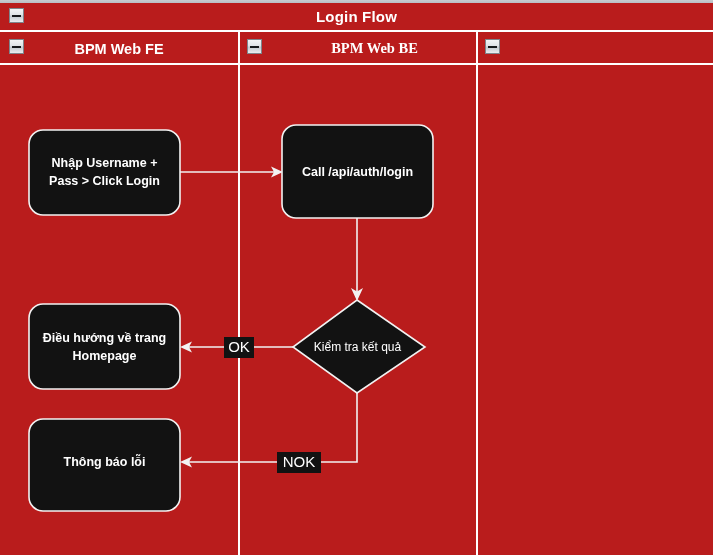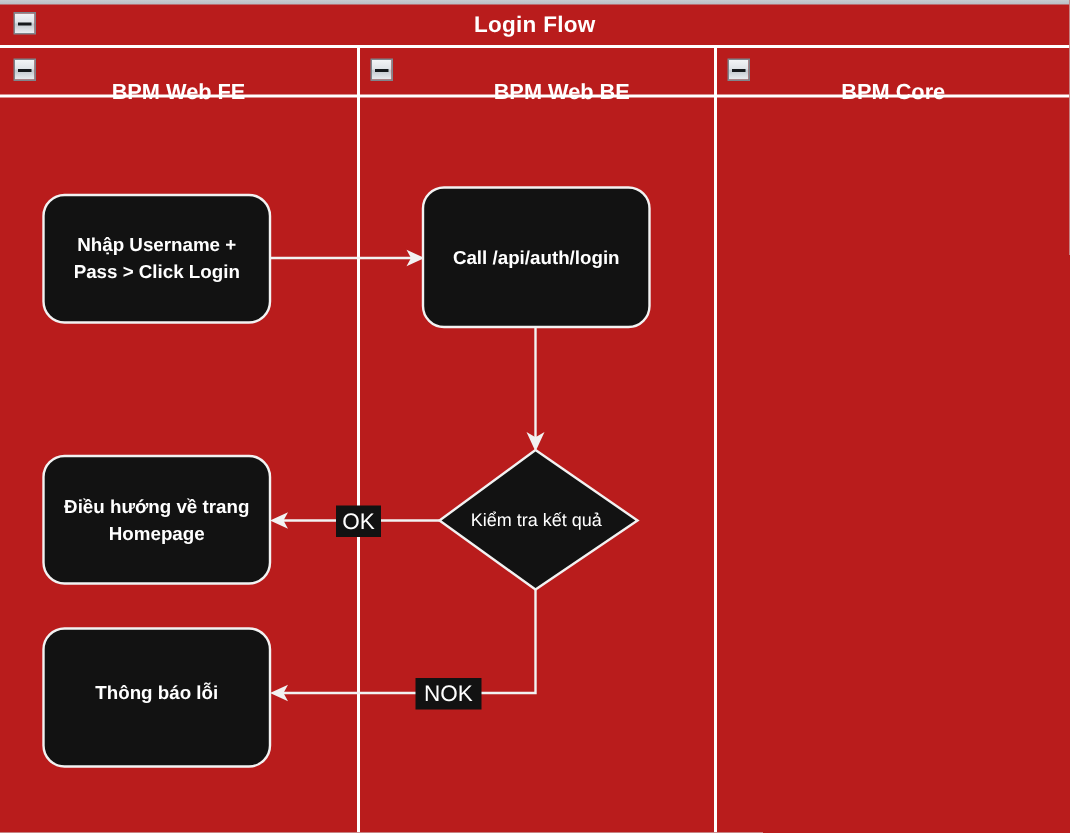--- a/index.html
+++ b/index.html
@@ -64,21 +64,21 @@
   .collapse-box .minus {
     display: block;
     width: 9px;
     height: 2px;
     background: #15181b;
   }
 
   
   .lane-header {
     position: absolute;
-    top: 45px;
+    top: 32px;
     height: 33px;
     display: flex;
     align-items: center;
     justify-content: center;
     color: #ffffff;
     font-size: 14.5px;
     font-weight: bold;
   }
   .lane-divider {
     position: absolute;
@@ -146,26 +146,25 @@
   <div class="hline top-sep"></div>
 
   <div class="collapse-box" style="left:9px; top:39px;">
     <span class="minus"></span>
   </div>
   <div class="lane-header" style="left:0px; width:238px;">BPM Web FE</div>
 
   <div class="collapse-box" style="left:247px; top:39px;">
     <span class="minus"></span>
   </div>
-  <div class="lane-header" style="left:240px; width:269px;">BPM Web BE</div>
+  <div class="lane-header" style="left:240px; width:269px;font-family:Liberation Serif, serif;">BPM Web BE</div>
 
   <div class="collapse-box" style="left:485px; top:39px;">
     <span class="minus"></span>
   </div>
-  <div class="lane-header" style="left:478px; width:235px;">BPM Core</div>
 
   <div class="hline lane-sep"></div>
 
   <div class="lane-divider" style="left:238px;"></div>
   <div class="lane-divider" style="left:476px;"></div>
 
   <svg id="flow-svg" viewBox="0 0 713 555">
 
     <g>
       <path class="conn" d="M180,172 L276,172"></path>

